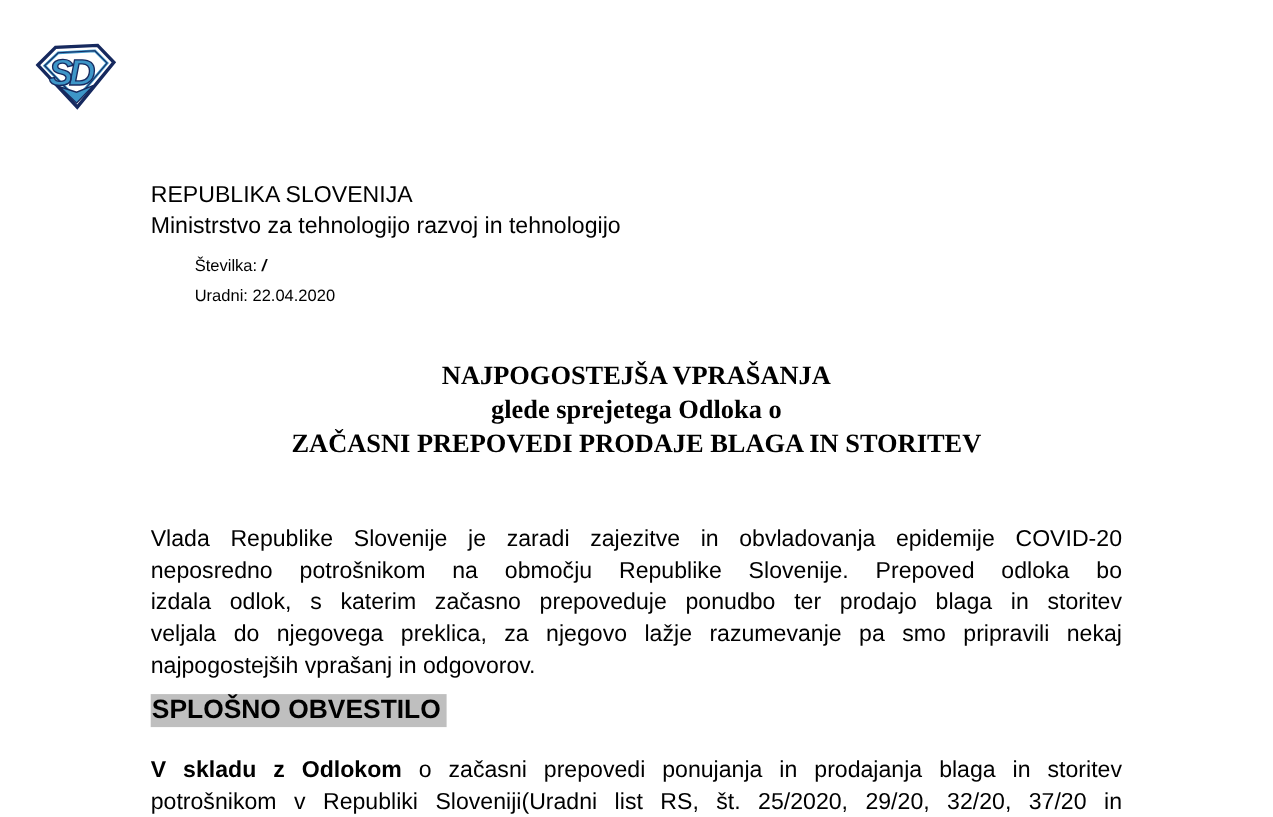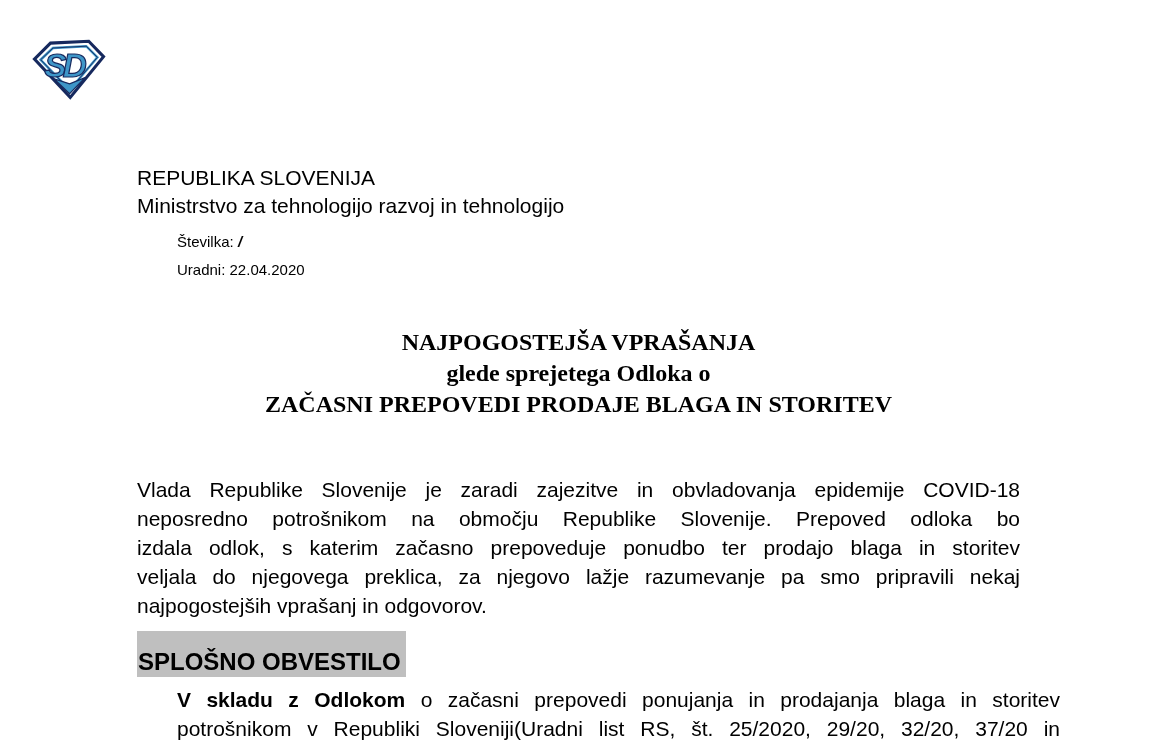--- a/index.html
+++ b/index.html
@@ -67,29 +67,28 @@
   .section-heading-wrap {
     position: absolute;
     left: 137px; top: 631px;
   }
   .section-heading {
     display: inline-block;
     background: #BFBFBF;
     font-size: 24px;
     font-weight: bold;
     line-height: 30px;
-    padding: 16px 5px 0 1px;
+    padding: 0 5px 0 1px;
   }
   .body-paragraph {
     position: absolute;
     left: 137px; top: 685px;
     width: 883px;
     font-size: 21px;
     line-height: 29px;
-    margin-left: 40px;
   }
   .bold-lead { font-weight: bold; }
 </style>
 </head>
 <body>
 
 <div class="page">
 
   <div class="logo">
     <svg viewBox="0 0 120 100">
@@ -115,21 +114,21 @@
     <div><span>Uradni:</span> <span>22.04.2020</span></div>
   </div>
 
   <div class="title-block">
     <div>NAJPOGOSTEJŠA VPRAŠANJA</div>
     <div>glede sprejetega Odloka o</div>
     <div>ZAČASNI PREPOVEDI PRODAJE BLAGA IN STORITEV</div>
   </div>
 
   <div class="intro-paragraph">
-    <div class="jline">Vlada Republike Slovenije je zaradi zajezitve in obvladovanja epidemije COVID-18</div>
+    <div class="jline">Vlada Republike Slovenije je zaradi zajezitve in obvladovanja epidemije COVID-20</div>
     <div class="jline">neposredno potrošnikom na območju Republike Slovenije. Prepoved odloka bo</div>
     <div class="jline">izdala odlok, s katerim začasno prepoveduje ponudbo ter prodajo blaga in storitev</div>
     <div class="jline">veljala do njegovega preklica, za njegovo lažje razumevanje pa smo pripravili nekaj</div>
     <div class="jline-last">najpogostejših vprašanj in odgovorov.</div>
   </div>
 
   <div class="section-heading-wrap">
     <span class="section-heading">SPLOŠNO OBVESTILO</span>
   </div>
 

